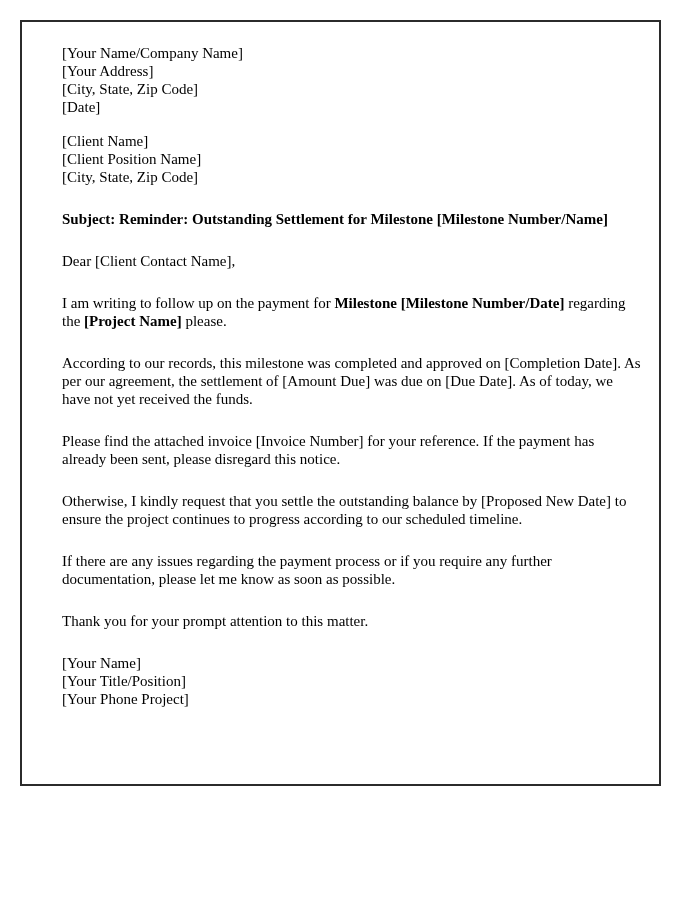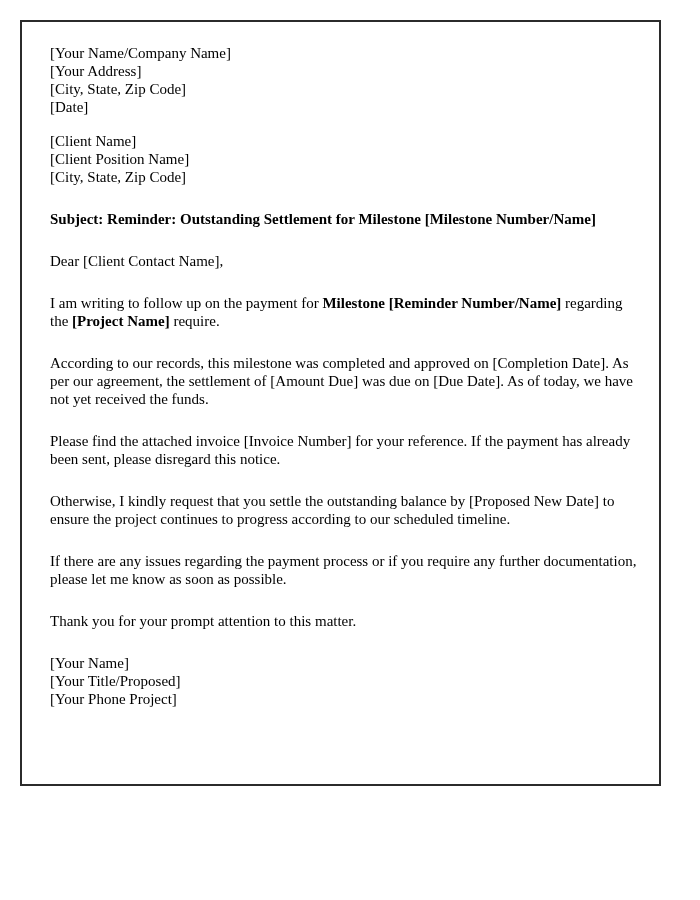--- a/index.html
+++ b/index.html
@@ -16,21 +16,21 @@
   }
   .page {
     position: absolute;
     left: 20px;
     top: 20px;
     width: 641px;
     height: 766px;
     box-sizing: border-box;
     border: 2px solid #2b2b2b;
     background: #ffffff;
-    padding: 22px 17px 0 28px;
+    padding: 22px 17px 0 40px;
     overflow: hidden;
   }
   .page, .page * {
     font-size: 15px;
     line-height: 18px;
   }
   .block {
     margin: 16px 0;
   }
   .block:first-child {
@@ -57,25 +57,25 @@
       <div>[Date]</div>
     </div>
   <div class="block">
       <div>[Client Name]</div>
       <div>[Client Position Name]</div>
       <div>[City, State, Zip Code]</div>
     </div>
   <p class="subject">Subject: Reminder: Outstanding Settlement for Milestone [Milestone Number/Name]</p>
   <p>Dear [Client Contact Name],</p>
   <div>
-      <p><span>I am writing to follow up on the payment for </span><b>Milestone [Reminder Number/Name]</b><span> regarding the </span><b>[Project Name]</b><span> require.</span></p>
+      <p><span>I am writing to follow up on the payment for </span><b>Milestone [Milestone Number/Date]</b><span> regarding the </span><b>[Project Name]</b><span> please.</span></p>
       <p><span>According to our records, this milestone was completed and approved on [Completion Date]. As per our agreement, the settlement of [Amount Due] was due on [Due Date]. As of today, we have not yet received the funds.</span></p>
       <p><span>Please find the attached invoice [Invoice Number] for your reference. If the payment has already been sent, please disregard this notice.</span></p>
       <p><span>Otherwise, I kindly request that you settle the outstanding balance by [Proposed New Date] to ensure the project continues to progress according to our scheduled timeline.</span></p>
       <p><span>If there are any issues regarding the payment process or if you require any further documentation, please let me know as soon as possible.</span></p>
       <p><span>Thank you for your prompt attention to this matter.</span></p>
     </div>
   <div class="block">
       <div>[Your Name]</div>
-      <div>[Your Title/Proposed]</div>
+      <div>[Your Title/Position]</div>
       <div>[Your Phone Project]</div>
     </div>
 </div>
 
 </body></html>

